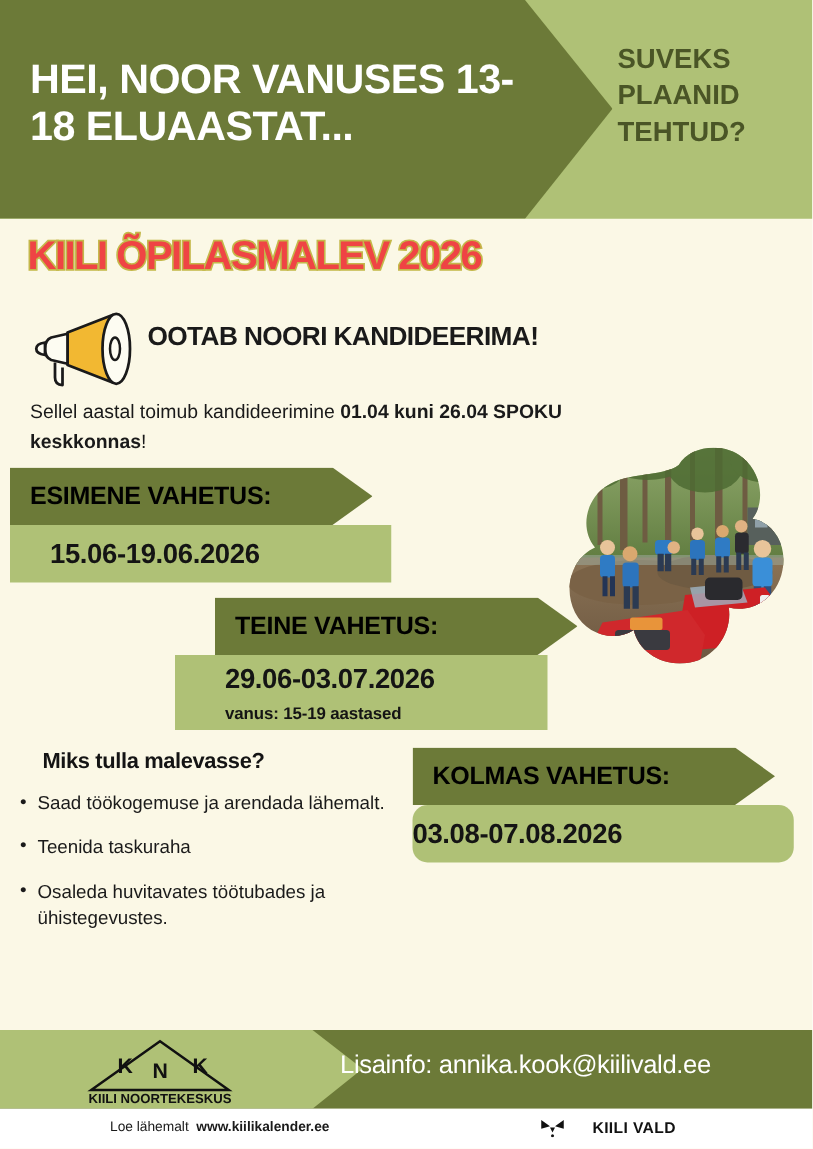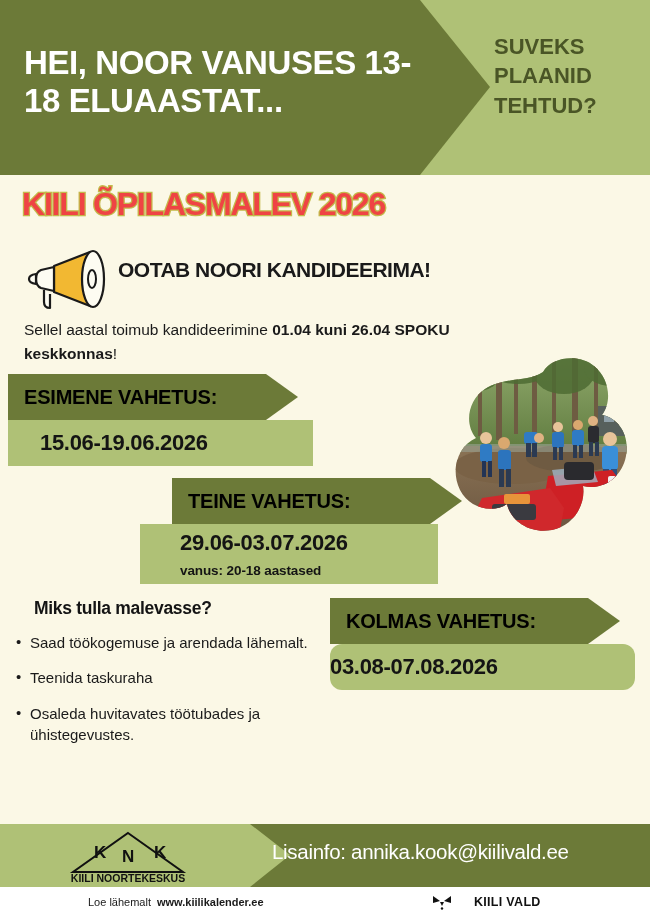--- a/index.html
+++ b/index.html
@@ -324,21 +324,21 @@
   </div>
 
   <div class="shift-head" id="shift1-head">ESIMENE VAHETUS:</div>
   <div class="shift-body" id="shift1-body">
     <div class="shift-date">15.06-19.06.2026</div>
   </div>
 
   <div class="shift-head" id="shift2-head">TEINE VAHETUS:</div>
   <div class="shift-body" id="shift2-body">
     <div class="shift-date">29.06-03.07.2026</div>
-    <div class="shift-note">vanus: 20-18 aastased</div>
+    <div class="shift-note">vanus: 15-19 aastased</div>
   </div>
 
   <div class="shift-head" id="shift3-head">KOLMAS VAHETUS:</div>
   <div class="shift-body" id="shift3-body">
     <div class="shift-date">03.08-07.08.2026</div>
   </div>
 
   <svg class="photo" viewBox="0 0 182 176">
     <defs>
       <clipPath id="cloverClip">

